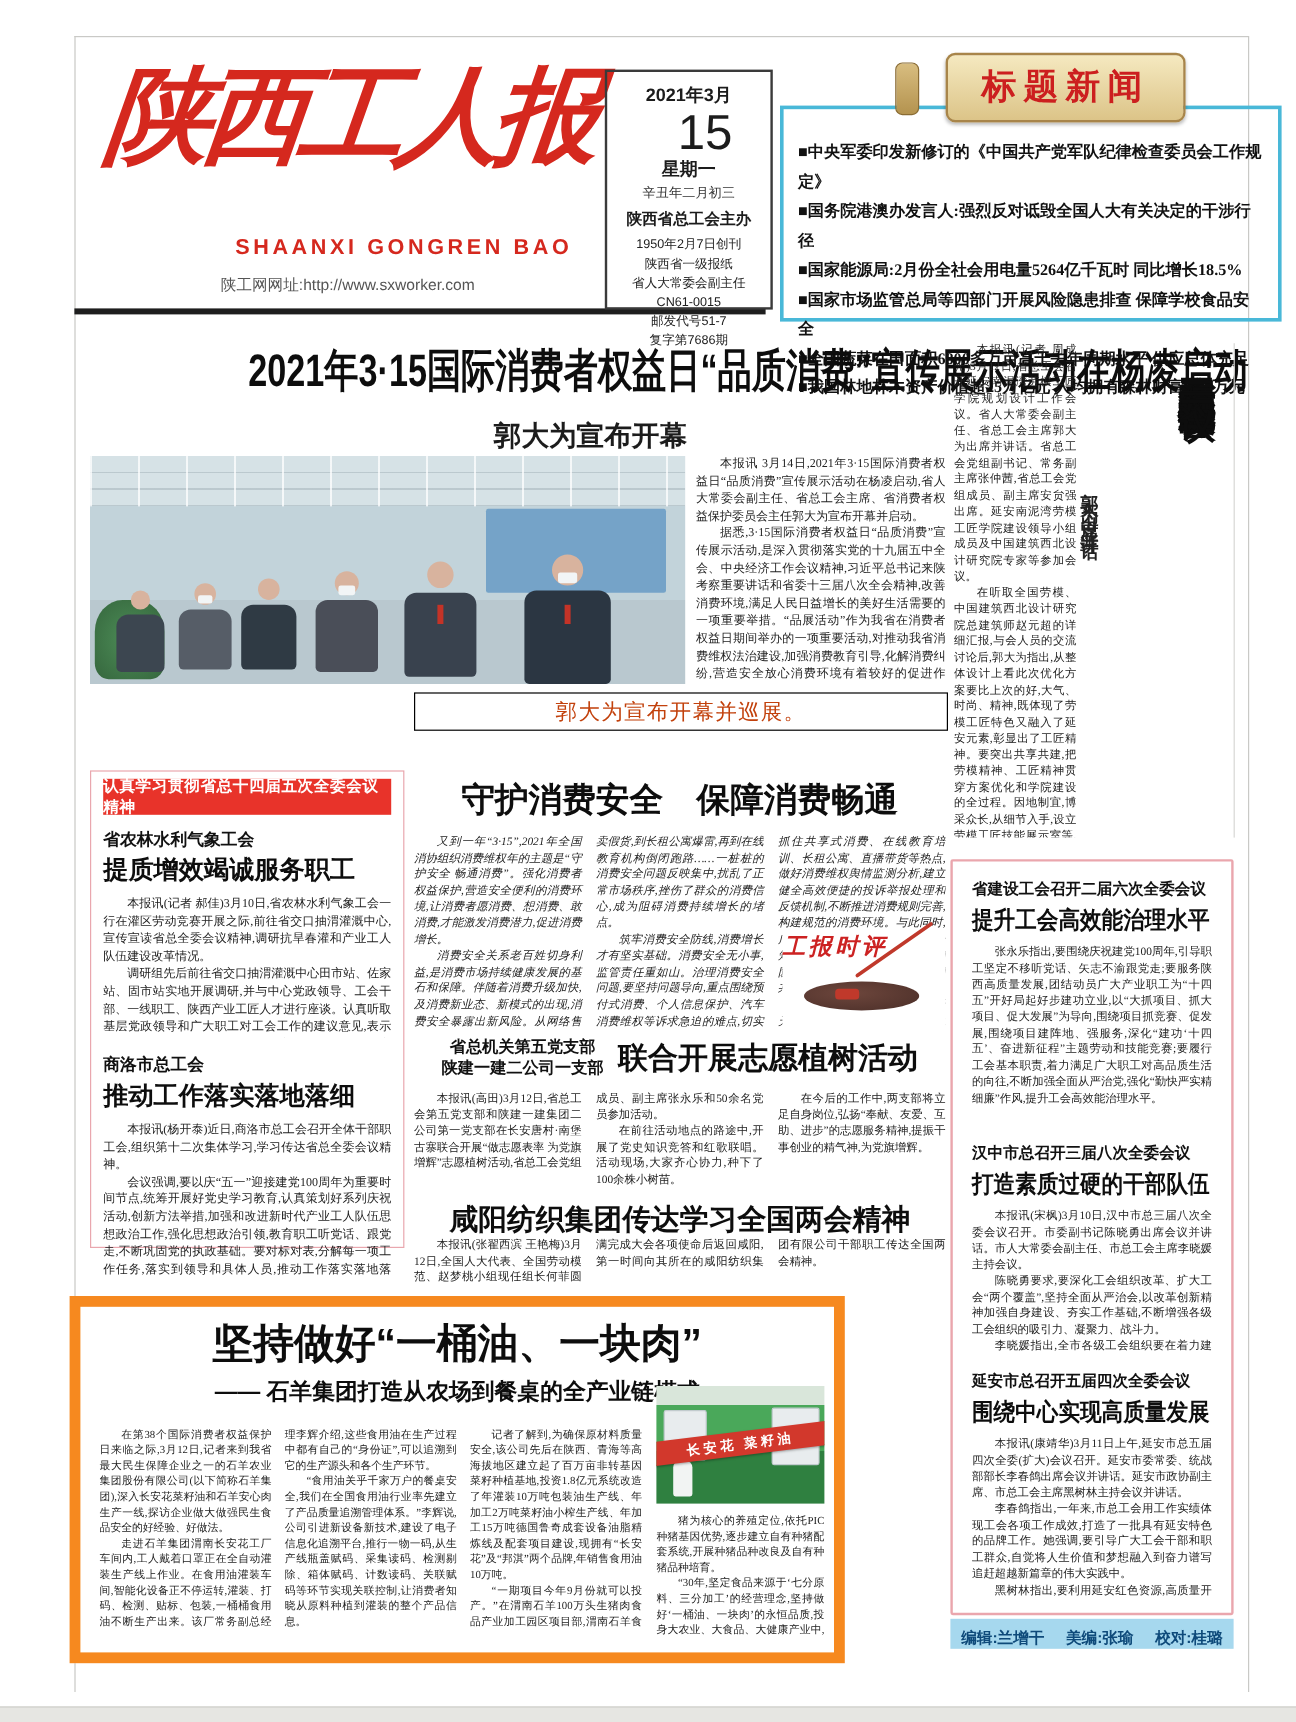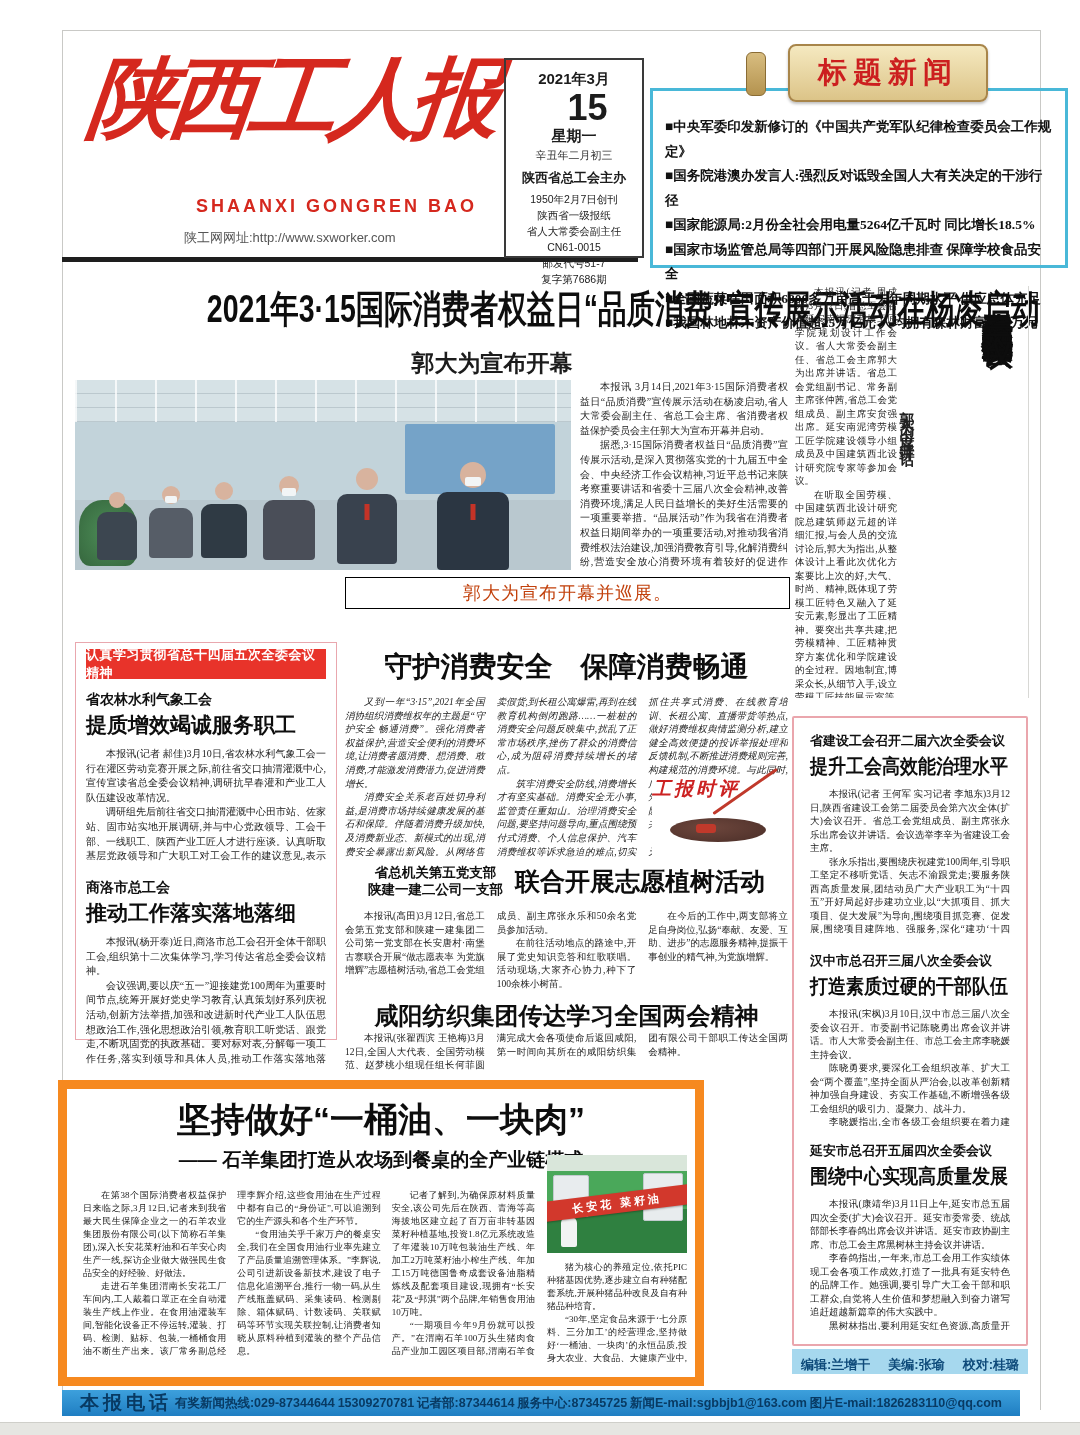--- a/index.html
+++ b/index.html
@@ -13,21 +13,21 @@
   .cond{display:inline-block;transform:scaleX(.75);transform-origin:center;white-space:nowrap;}
   .cond92{display:inline-block;transform:scaleX(.9);transform-origin:left;white-space:nowrap;}
   .frameline{background:#c9c9c6;}
   
   .mast-title{font-size:88px;font-weight:bold;font-style:italic;color:#d5281e;
               letter-spacing:-7px;transform:skewX(-6deg);line-height:1.25;}
   .mast-en{color:#d5281e;font-weight:bold;font-size:18px;letter-spacing:3px;}
   .mast-web{color:#555;font-size:13px;}
   .datebox{border:2px solid #3a3a3a;text-align:center;}
   .datebox .ym{font-size:15px;font-weight:bold;margin-top:10px;}
-  .datebox .day{font-size:36px;font-weight:bold;line-height:1.05;padding-left:27px;}
+  .datebox .day{font-size:41px;font-weight:normal;line-height:1.05;padding-left:27px;}
   .datebox .wk{font-size:15px;font-weight:bold;}
   .datebox .lunar{font-size:11px;color:#333;margin-top:2px;}
   .datebox .org{font-size:13px;font-weight:bold;margin:6px 0 4px;}
   .datebox .info p{margin:0;font-size:10.5px;line-height:16px;text-indent:0;color:#222;}
   
   .newsbox{border:3px solid #49b8d8;}
   .news-items p{margin:0;font-size:13.5px;line-height:24.5px;font-weight:bold;text-indent:0;
                 font-family:"Liberation Serif","DejaVu Serif",serif;color:#111;}
   .scroll-banner{background:linear-gradient(#f5e9c0,#dcc488);border:2px solid #a8854a;border-radius:8px;
                  display:flex;align-items:center;justify-content:center;box-shadow:0 2px 3px rgba(0,0,0,.25);}
@@ -241,21 +241,20 @@
 
   <div class="abs center h-md" style="left:345px;top:1000px;width:443px;font-size:24px;">咸阳纺织集团传达学习全国两会精神</div>
   <div class="abs bodytext cols3" style="left:345px;top:1032px;width:443px;height:44px;">
       <p>本报讯(张翟西滨 王艳梅)3月12日,全国人大代表、全国劳动模范、赵梦桃小组现任组长何菲圆满完成大会各项使命后返回咸阳,第一时间向其所在的咸阳纺织集团有限公司干部职工传达全国两会精神。</p>
     </div>
 
   <div class="abs pinkbox" style="left:792px;top:716px;width:236px;height:630px;padding:14px 16px;box-sizing:border-box;">
     <div class="kicker" style="font-size:13px;">省建设工会召开二届六次全委会议</div>
     <div style="margin:3px 0 8px;"><span class="h-md cond92" style="font-size:20px;">提升工会高效能治理水平</span></div>
     <div class="bodytext bt95" style="height:148px;">
-        <p>本报讯(记者 王何军 实习记者 李旭东)3月12日,陕西省建设工会第二届委员会第六次全体(扩大)会议召开。省总工会党组成员、副主席张永乐出席会议并讲话。会议选举李辛为省建设工会主席。</p>
         <p>张永乐指出,要围绕庆祝建党100周年,引导职工坚定不移听党话、矢志不渝跟党走;要服务陕西高质量发展,团结动员广大产业职工为“十四五”开好局起好步建功立业,以“大抓项目、抓大项目、促大发展”为导向,围绕项目抓竞赛、促发展,围绕项目建阵地、强服务,深化“建功‘十四五’、奋进新征程”主题劳动和技能竞赛;要履行工会基本职责,着力满足广大职工对高品质生活的向往,不断加强全面从严治党,强化“勤快严实精细廉”作风,提升工会高效能治理水平。</p>
       </div>
     <div class="kicker" style="font-size:13px;margin-top:16px;">汉中市总召开三届八次全委会议</div>
     <div style="margin:3px 0 8px;"><span class="h-md cond92" style="font-size:20px;">打造素质过硬的干部队伍</span></div>
     <div class="bodytext bt95" style="height:118px;">
         <p>本报讯(宋枫)3月10日,汉中市总三届八次全委会议召开。市委副书记陈晓勇出席会议并讲话。市人大常委会副主任、市总工会主席李晓媛主持会议。</p>
         <p>陈晓勇要求,要深化工会组织改革、扩大工会“两个覆盖”,坚持全面从严治会,以改革创新精神加强自身建设、夯实工作基础,不断增强各级工会组织的吸引力、凝聚力、战斗力。</p>
         <p>李晓媛指出,全市各级工会组织要在着力建设政治过硬、本领高强、作风扎实的工会干部队伍上下功夫,以优异成绩庆祝建党100周年。</p>
       </div>
     <div class="kicker" style="font-size:13px;margin-top:16px;">延安市总召开五届四次全委会议</div>
@@ -295,24 +294,15 @@
       <div class="abs bodytext bt9" style="left:480px;top:172px;width:140px;height:104px;">
         <div>
             <p>猪为核心的养殖定位,依托PIC种猪基因优势,逐步建立自有种猪配套系统,开展种猪品种改良及自有种猪品种培育。</p>
             <p>“30年,坚定食品来源于‘七分原料、三分加工’的经营理念,坚持做好‘一桶油、一块肉’的永恒品质,投身大农业、大食品、大健康产业中,以匠心塑品质,为老百姓提供绿色产品,共创美好生活,这就是我们‘石羊人’的使命。”石羊集团工会副主席傅巧娥如是说。</p>
           </div>
 
       </div>
     </div>
   </div>
 
-  <div class="abs bluebar" style="left:62px;top:1390px;width:958px;height:26px;padding:0 18px;box-sizing:border-box;justify-content:space-between;">
-    <span class="lbl">本报电话</span>
-    <span class="itm">有奖新闻热线:029-87344644</span>
-    <span class="itm">15309270781</span>
-    <span class="itm">记者部:87344614</span>
-    <span class="itm">服务中心:87345725</span>
-    <span class="itm">新闻E-mail:sgbbjb1@163.com</span>
-    <span class="itm">图片E-mail:1826283110@qq.com</span>
-  </div>
 
   <div class="abs scanstrip" style="left:0;top:1422px;width:1080px;height:13px;"></div>
 </div>
 
 </body></html>

